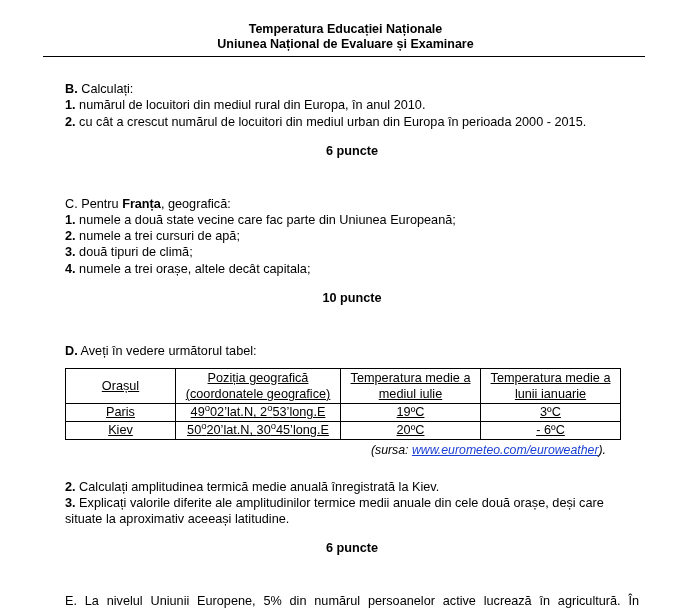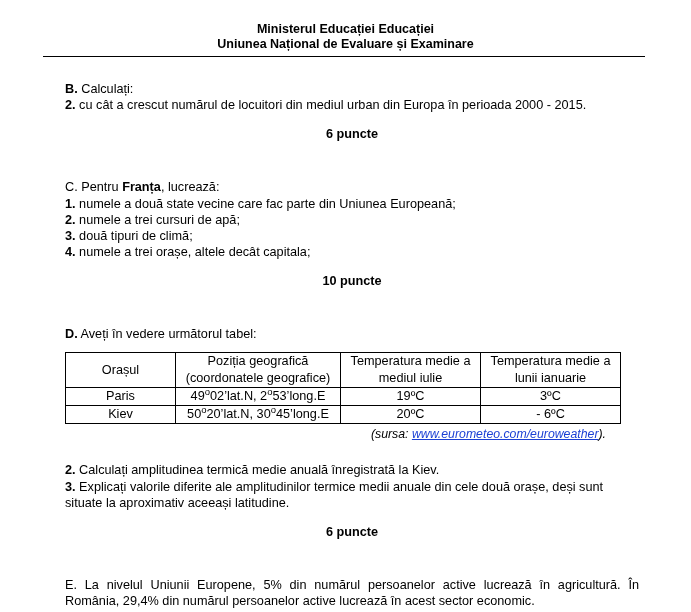--- a/index.html
+++ b/index.html
@@ -56,20 +56,21 @@
   .spacer-md { height: 16px; }
   .spacer-sm { height: 8px; }
 
   
   .tbl-wrap { margin-top: 9px; }
   table.geo {
     border-collapse: collapse;
     width: 555px;
     table-layout: fixed;
     font-size: 12.7px;
+    text-decoration: underline;
   }
   table.geo th, table.geo td {
     border: 1.2px solid #000;
     text-align: center;
     vertical-align: middle;
     padding: 0;
     font-weight: normal;
     line-height: 16.3px;
   }
   table.geo thead th { height: 34px; }
@@ -103,39 +104,40 @@
 
   .justify {
     text-align: justify;
     text-justify: inter-word;
   }
 </style>
 </head>
 <body>
 
 <div class="doc-header">
-  <span class="line">Ministerul Educației Educației</span>
+  <span class="line">Temperatura Educației Naționale</span>
   <span class="line">Uniunea Național de Evaluare și Examinare</span>
 </div>
 <hr class="header-rule">
 
 <div class="content">
 
   <div class="spacer-lg"></div>
 
   <div class="section">
     <p class="para"><span class="b">B.</span><span> Calculați:</span></p>
+    <p class="para"><span class="b">1.</span><span> numărul de locuitori din mediul rural din Europa, în anul 2010.</span></p>
     <p class="para"><span class="b">2.</span><span> cu cât a crescut numărul de locuitori din mediul urban din Europa în perioada 2000 - 2015.</span></p>
     <p class="points">6 puncte</p>
   </div>
 
   <div class="spacer-md"></div>
 
   <div class="section">
-    <p class="para"><span>C. Pentru </span><span class="b">Franța</span><span>, lucrează:</span></p>
+    <p class="para"><span>C. Pentru </span><span class="b">Franța</span><span>, geografică:</span></p>
     <p class="para"><span class="b">1.</span><span> numele a două state vecine care fac parte din Uniunea Europeană;</span></p>
     <p class="para"><span class="b">2.</span><span> numele a trei cursuri de apă;</span></p>
     <p class="para"><span class="b">3.</span><span> două tipuri de climă;</span></p>
     <p class="para"><span class="b">4.</span><span> numele a trei orașe, altele decât capitala;</span></p>
     <p class="points">10 puncte</p>
   </div>
 
   <div class="spacer-md"></div>
 
   <div class="section">
@@ -183,21 +185,21 @@
           </tr>
         </tbody>
       </table>
     </div>
 
     <p class="source-line"><span>(sursa: </span><a class="url" href="#">www.eurometeo.com/euroweather</a><span>).</span></p>
 
     <div class="spacer-sm"></div>
 
     <p class="para"><span class="b">2.</span><span> Calculați amplitudinea termică medie anuală înregistrată la Kiev.</span></p>
-    <p class="para wrap"><span class="b">3.</span><span> Explicați valorile diferite ale amplitudinilor termice medii anuale din cele două orașe, deși sunt situate la aproximativ aceeași latitudine.</span></p>
+    <p class="para wrap"><span class="b">3.</span><span> Explicați valorile diferite ale amplitudinilor termice medii anuale din cele două orașe, deși care situate la aproximativ aceeași latitudine.</span></p>
     <p class="points">6 puncte</p>
   </div>
 
   <div class="spacer-md"></div>
 
   <div class="section">
     <p class="para wrap justify">E. La nivelul Uniunii Europene, 5% din numărul persoanelor active lucrează în agricultură. În România, 29,4% din numărul persoanelor active lucrează în acest sector economic.</p>
 
   </div>
 

